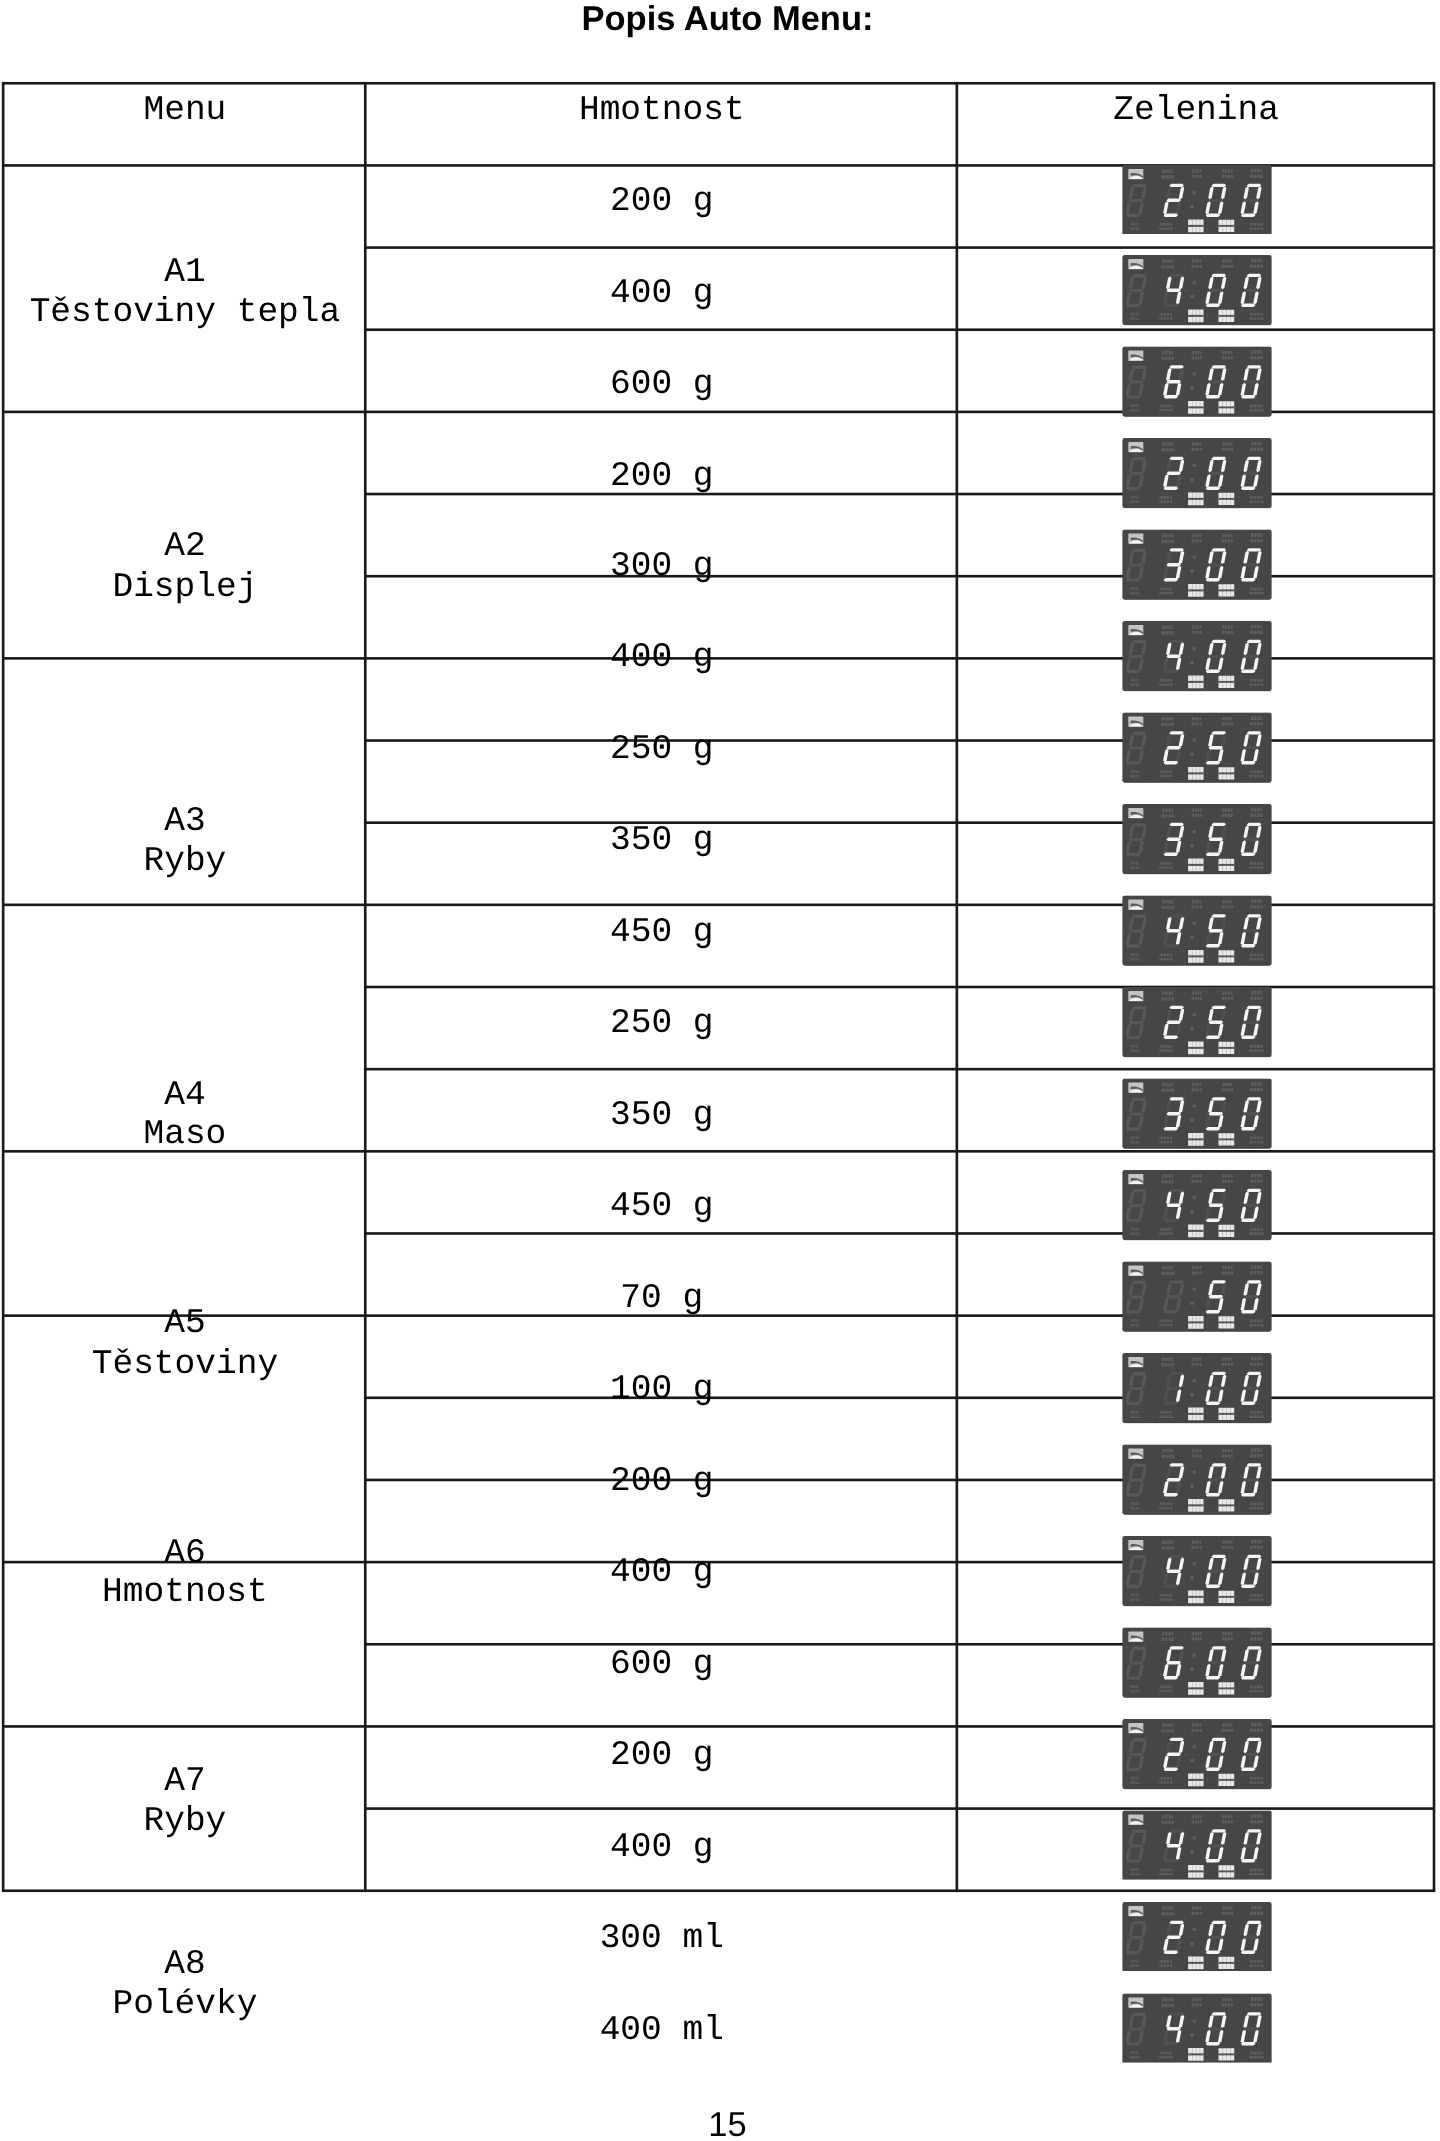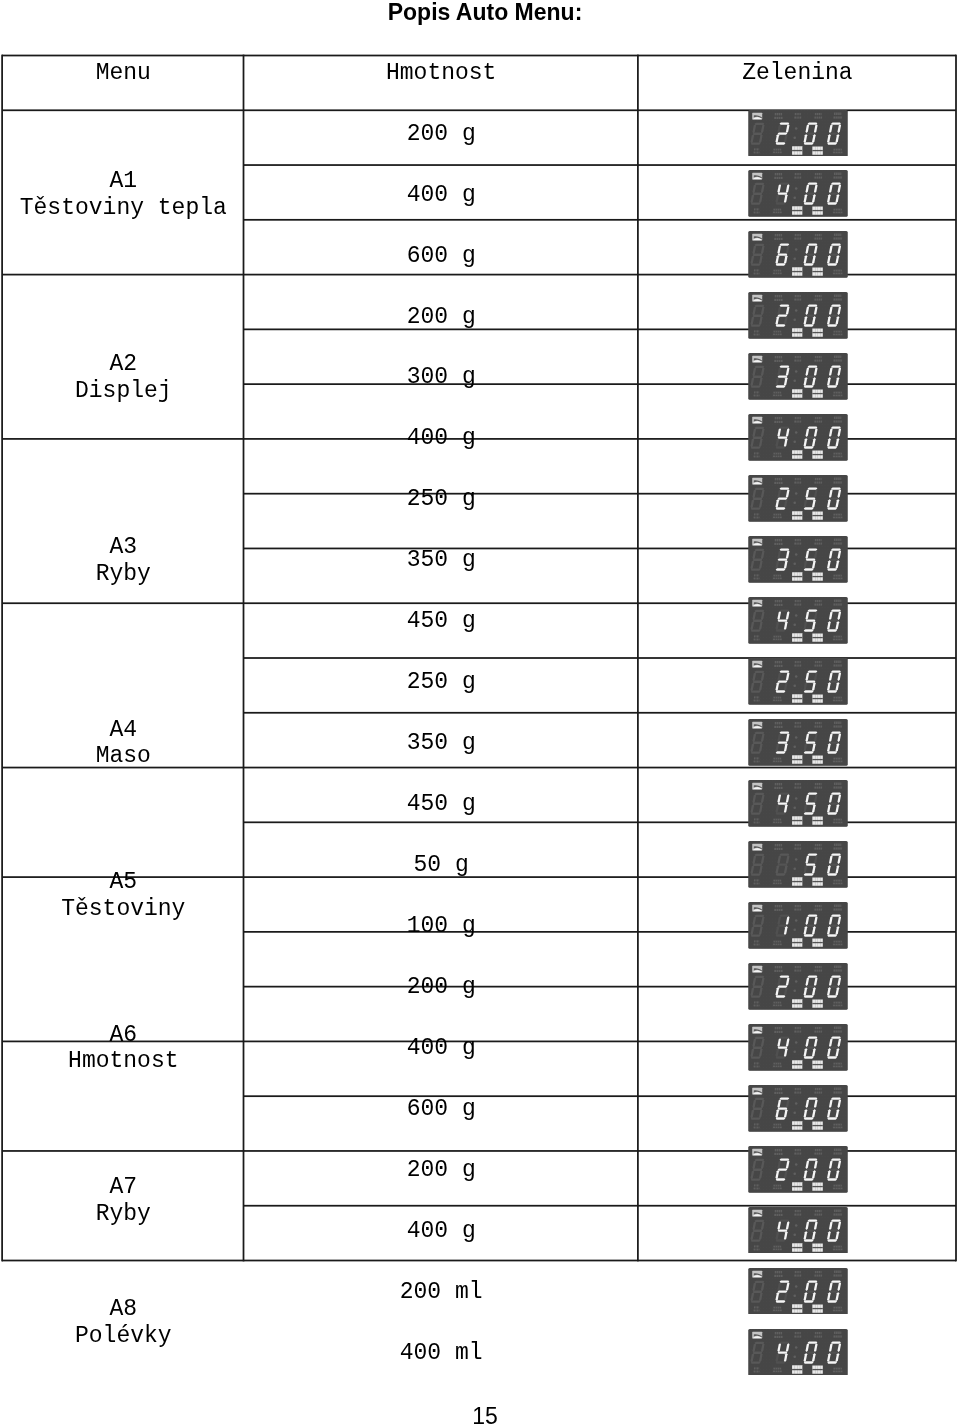--- a/index.html
+++ b/index.html
@@ -1539,21 +1539,21 @@
                 <rect x="86.40" y="42.51" width="9.70" height="1.69" fill="#f5f5f5"></rect>
                 <rect x="88.83" y="39.30" width="0.5" height="5.10" fill="#464646"></rect>
                 <rect x="91.25" y="39.30" width="0.5" height="5.10" fill="#464646"></rect>
                 <rect x="93.68" y="39.30" width="0.5" height="5.10" fill="#464646"></rect>
               </g>
             </svg>
           </td>
         </tr>
         <tr>
           <td class="mn" rowspan="2"><span class="mcode">A5</span><br><span class="mname">Těstoviny</span></td>
-          <td class="wt">50 g</td>
+          <td class="wt">70 g</td>
           <td class="dsp">
             <svg class="lcd" width="100" height="46.8" viewBox="0 0 101.5 47.8">
               <defs>
                 <pattern id="lcdNoise" width="3" height="3.4" patternUnits="userSpaceOnUse">
                   <rect width="3" height="3.4" fill="#464646"></rect>
                   <rect x="0" y="0" width="1" height="1" fill="#ffffff" opacity="0.035"></rect>
                   <rect x="1.4" y="1.2" width="0.8" height="0.8" fill="#000000" opacity="0.05"></rect>
                 </pattern>
               </defs>
               <rect x="0" y="0" width="101.5" height="47.8" rx="1.6" fill="#464646"></rect>
@@ -2396,21 +2396,21 @@
                 <rect x="86.40" y="42.51" width="9.70" height="1.69" fill="#f5f5f5"></rect>
                 <rect x="88.83" y="39.30" width="0.5" height="5.10" fill="#464646"></rect>
                 <rect x="91.25" y="39.30" width="0.5" height="5.10" fill="#464646"></rect>
                 <rect x="93.68" y="39.30" width="0.5" height="5.10" fill="#464646"></rect>
               </g>
             </svg>
           </td>
         </tr>
         <tr>
           <td class="mn" rowspan="2"><span class="mcode">A8</span><br><span class="mname">Polévky</span></td>
-          <td class="wt">200 ml</td>
+          <td class="wt">300 ml</td>
           <td class="dsp">
             <svg class="lcd" width="100" height="46.8" viewBox="0 0 101.5 47.8">
               <defs>
                 <pattern id="lcdNoise" width="3" height="3.4" patternUnits="userSpaceOnUse">
                   <rect width="3" height="3.4" fill="#464646"></rect>
                   <rect x="0" y="0" width="1" height="1" fill="#ffffff" opacity="0.035"></rect>
                   <rect x="1.4" y="1.2" width="0.8" height="0.8" fill="#000000" opacity="0.05"></rect>
                 </pattern>
               </defs>
               <rect x="0" y="0" width="101.5" height="47.8" rx="1.6" fill="#464646"></rect>

